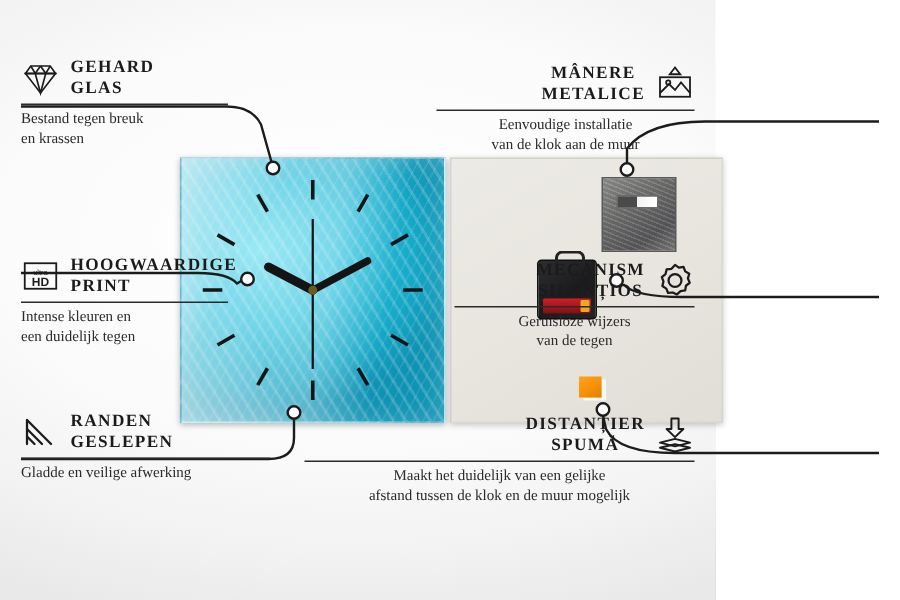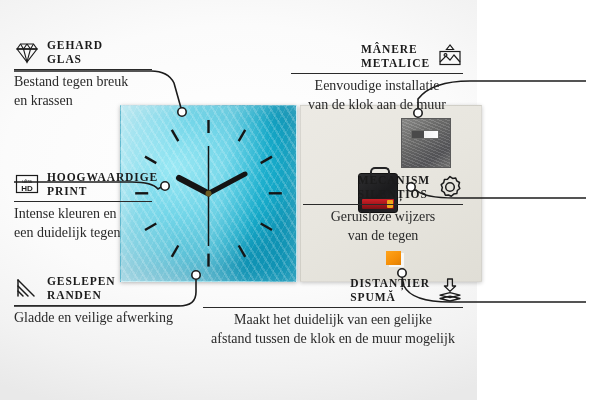--- a/index.html
+++ b/index.html
@@ -21,25 +21,25 @@
   .feat{position:absolute;}
   .feat .hdr{display:flex;align-items:center;gap:7px;}
   .feat.left .hdr{justify-content:flex-start;}
   .feat.right .hdr{justify-content:flex-end;}
   .feat .ttl{
     font-family:"Liberation Serif", serif;
     font-size:11.5px;font-weight:700;letter-spacing:.9px;
     color:#1b1b1b;line-height:1.22;text-transform:uppercase;
   }
   .feat.left .ttl{text-align:left;}
-  .feat.right .ttl{text-align:left;}
+  .feat.right .ttl{text-align:center;}
   .rule{height:1px;background:#2a2a2a;margin-top:3px;}
   .desc{
     font-family:"Liberation Serif", serif;
-    font-size:14px;color:#2a2a2a;line-height:1.32;margin-top:3px;
+    font-size:10px;color:#2a2a2a;line-height:1.32;margin-top:3px;
   }
   .feat.right .desc{text-align:center;}
   .ico{width:26px;height:26px;flex:0 0 26px;display:block;text-align:right;}
 
   
   #product{position:absolute;left:120px;top:105px;width:360px;height:175px;}
   .panel{position:absolute;top:0;height:175px;}
 
   
   #clockface{
@@ -207,22 +207,22 @@
     <div class="hdr">
       <span class="ico">
         <svg viewBox="0 0 26 26" width="26" height="26" stroke="#1b1b1b" stroke-width="1.5" fill="none" stroke-linecap="round">
           <path d="M4 5 L20 21"></path>
           <path d="M4 11 L14 21"></path>
           <path d="M4 16 L9 21"></path>
           <path d="M4 5 L4 21"></path>
         </svg>
       </span>
       <div class="ttl">
+        <div>RANDEN</div>
         <div>GESLEPEN</div>
-        <div>RANDEN</div>
       </div>
     </div>
     <div class="rule"></div>
     <div class="desc">
       <div>Gladde en veilige afwerking</div>
     </div>
   </div>
 
   <div class="feat right" style="right:14px;top:42px;width:172px;">
     <div class="hdr">

